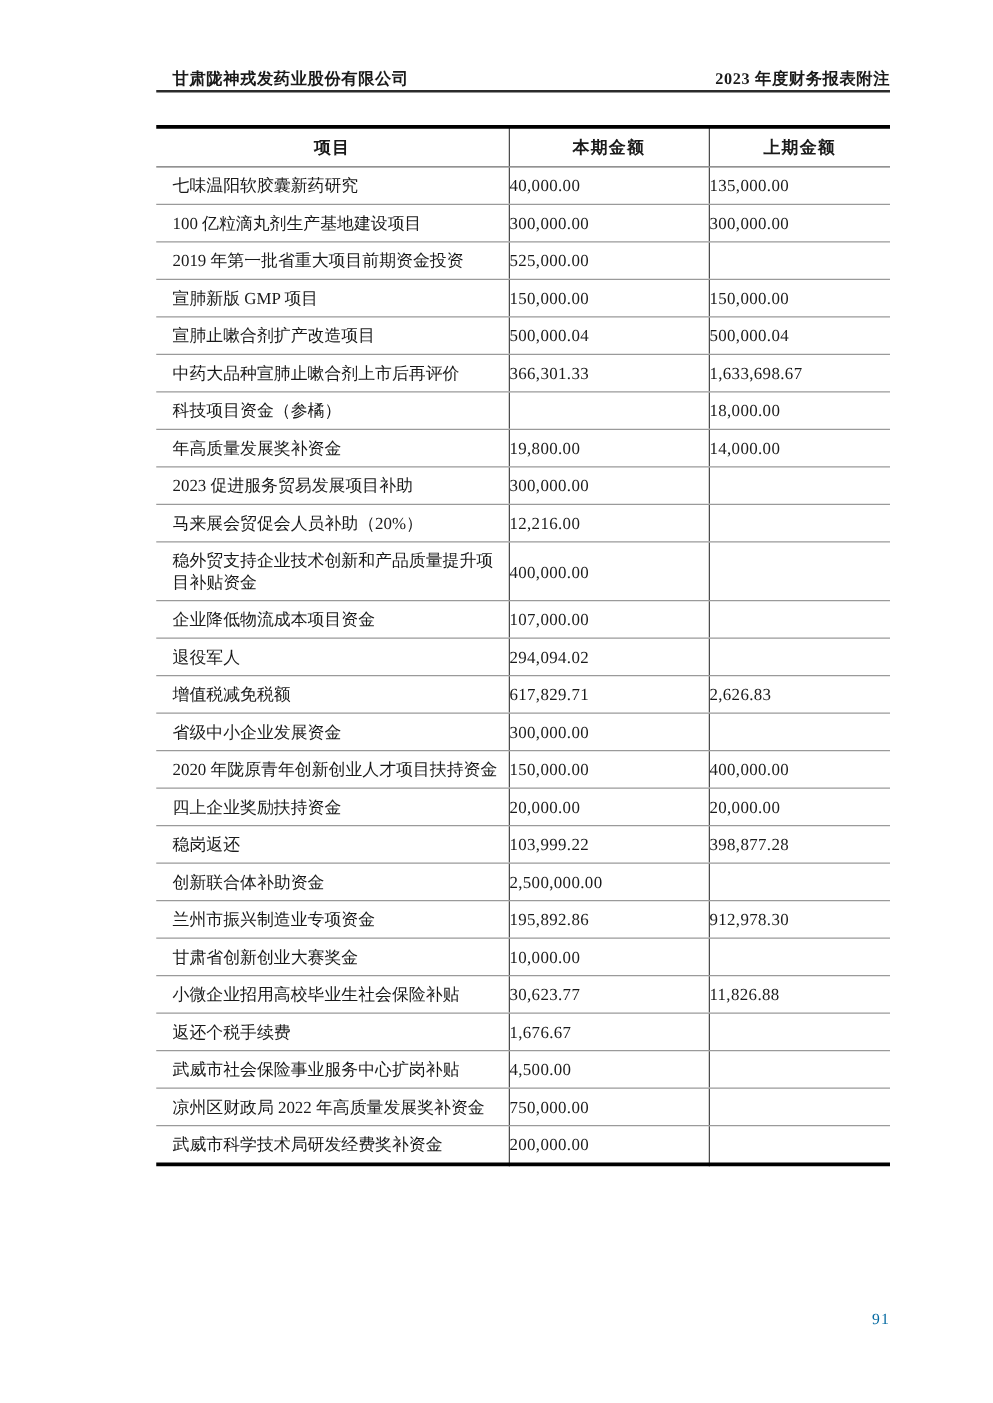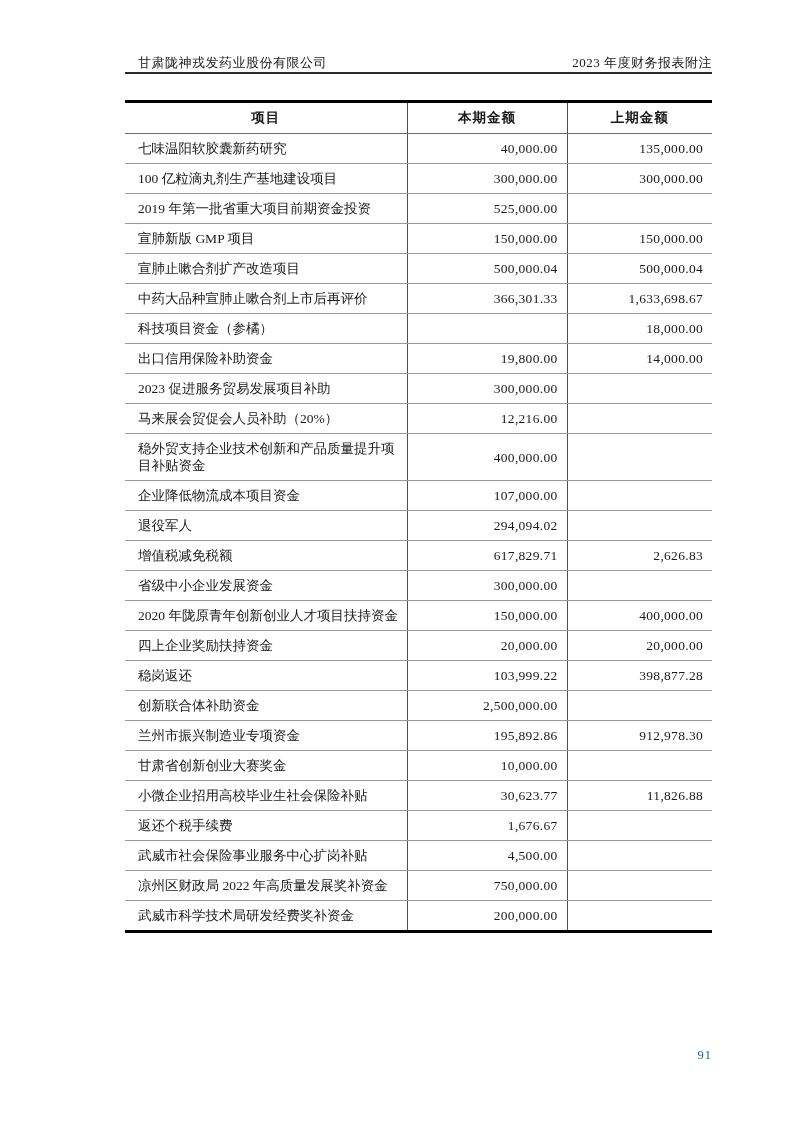--- a/index.html
+++ b/index.html
@@ -15,20 +15,21 @@
   .doc-header {
     position: absolute;
     left: 125px;
     top: 54px;
     width: 587px;
     display: flex;
     justify-content: space-between;
     align-items: baseline;
     font-size: 13px;
     letter-spacing: 0.5px;
+    font-weight: bold;
   }
   .doc-header .left { padding-left: 13px; }
   .header-rule {
     position: absolute;
     left: 125px;
     top: 72px;
     width: 587px;
     height: 0;
     border-top: 2px solid #2b2b2b;
   }
@@ -62,21 +63,20 @@
   }
   .grant-table tbody tr:last-child td { border-bottom: none; }
   .grant-table th + th,
   .grant-table td + td { border-left: 1px solid #4d4d4d; }
   .grant-table td.item {
     text-align: left;
     padding-left: 13px;
     padding-right: 6px;
   }
   .grant-table td.num {
-    text-align: right;
     padding-right: 9px;
     letter-spacing: 0.3px;
     font-variant-numeric: tabular-nums;
   }
   .page-footer {
     position: absolute;
     top: 1048px;
     left: 125px;
     width: 587px;
     text-align: right;
@@ -140,21 +140,21 @@
           <td class="item">中药大品种宣肺止嗽合剂上市后再评价</td>
           <td class="num">366,301.33</td>
           <td class="num">1,633,698.67</td>
         </tr>
         <tr>
           <td class="item">科技项目资金（参橘）</td>
           <td class="num"></td>
           <td class="num">18,000.00</td>
         </tr>
         <tr>
-          <td class="item">出口信用保险补助资金</td>
+          <td class="item">年高质量发展奖补资金</td>
           <td class="num">19,800.00</td>
           <td class="num">14,000.00</td>
         </tr>
         <tr>
           <td class="item">2023 促进服务贸易发展项目补助</td>
           <td class="num">300,000.00</td>
           <td class="num"></td>
         </tr>
         <tr>
           <td class="item">马来展会贸促会人员补助（20%）</td>

